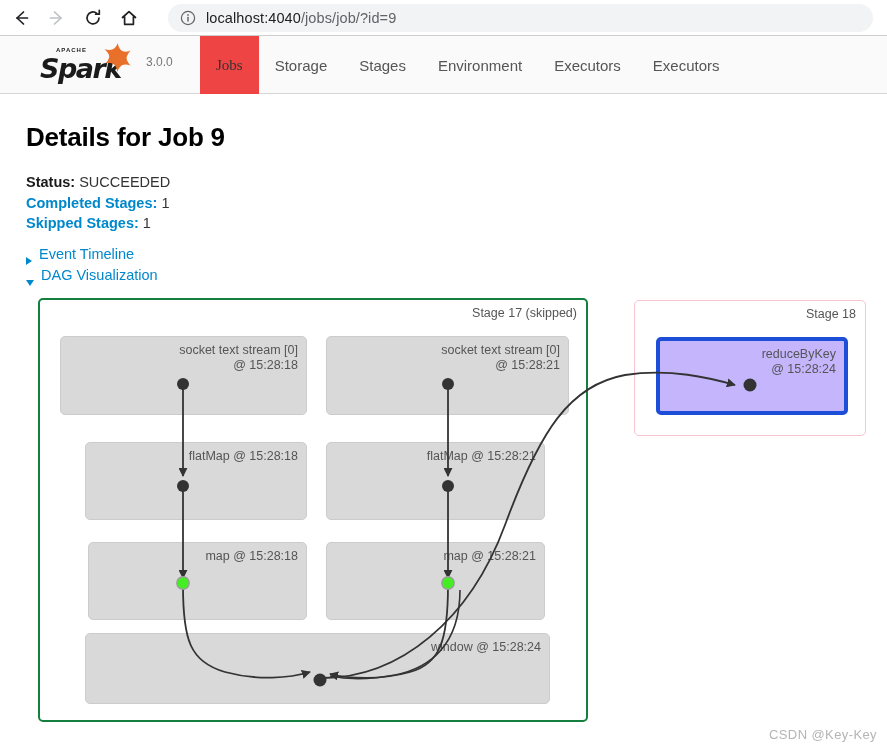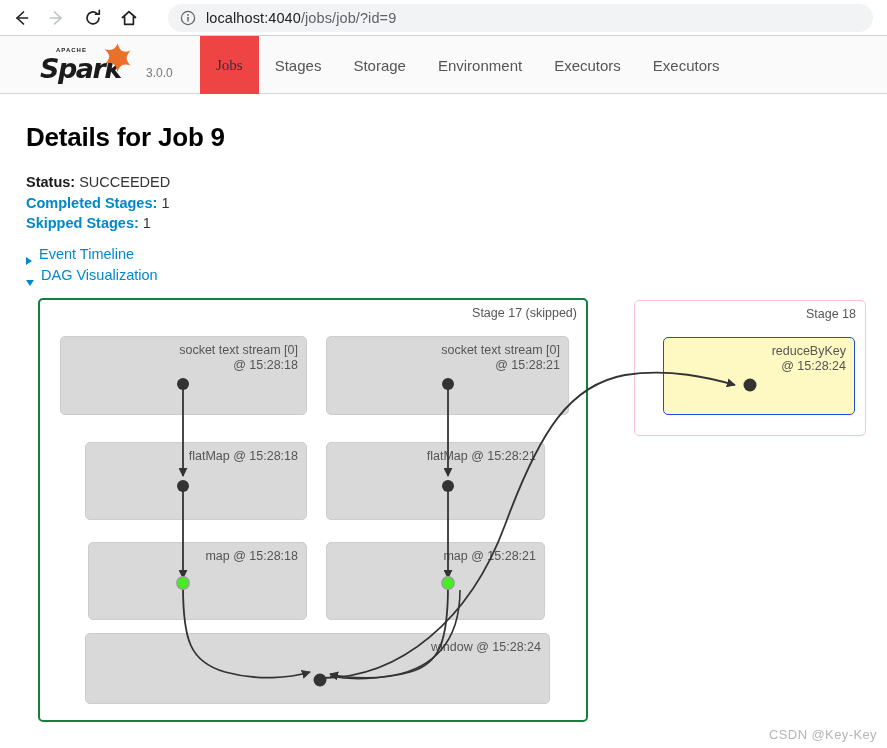--- a/index.html
+++ b/index.html
@@ -70,21 +70,21 @@
     left: 0; top: 36px;
     width: 887px; height: 58px;
     background: #fafafa;
     border-bottom: 1px solid #d6d6d6;
     box-sizing: border-box;
   }
   .spark-brand {
     position: absolute;
     left: 40px; top: 8px;
     display: flex;
-    align-items: flex-end;
+    align-items: center;
   }
   .spark-logo-wrap { position: relative; width: 104px; height: 44px; }
   .spark-word {
     position: absolute;
     left: 0; bottom: 4px;
     font-family: "DejaVu Sans", sans-serif;
     font-size: 27px;
     font-weight: bold;
     font-style: italic;
     letter-spacing: -1.5px;
@@ -207,23 +207,22 @@
     white-space: nowrap;
   }
   .rdd-box {
     position: absolute;
     box-sizing: border-box;
     border-radius: 5px;
     background: #d9d9d9;
     border: 1px solid #cccccc;
   }
   .rdd-box.cached-stage {
-    background: #fef9c3;
-    border: 1px solid #1d4ed8;
-    margin-left: 7px;
+    background: #c4b5fd;
+    border: 4px solid #1d4ed8;
   }
   .rdd-label {
     position: absolute;
     right: 8px; top: 6px;
     font-size: 12.5px;
     line-height: 15px;
     color: #555555;
     text-align: right;
     white-space: pre-line;
   }
@@ -295,24 +294,24 @@
         </svg>
       </div>
       <span class="spark-version">3.0.0</span>
     </div>
 
     <div class="nav-tabs">
       <div class="nav-tab active">
           <span>Jobs</span>
         </div>
       <div class="nav-tab">
+          <span>Storage</span>
+        </div>
+      <div class="nav-tab">
           <span>Stages</span>
-        </div>
-      <div class="nav-tab">
-          <span>Storage</span>
         </div>
       <div class="nav-tab">
           <span>Environment</span>
         </div>
       <div class="nav-tab">
           <span>Executors</span>
         </div>
       <div class="nav-tab">
           <span>Executors</span>
         </div>

